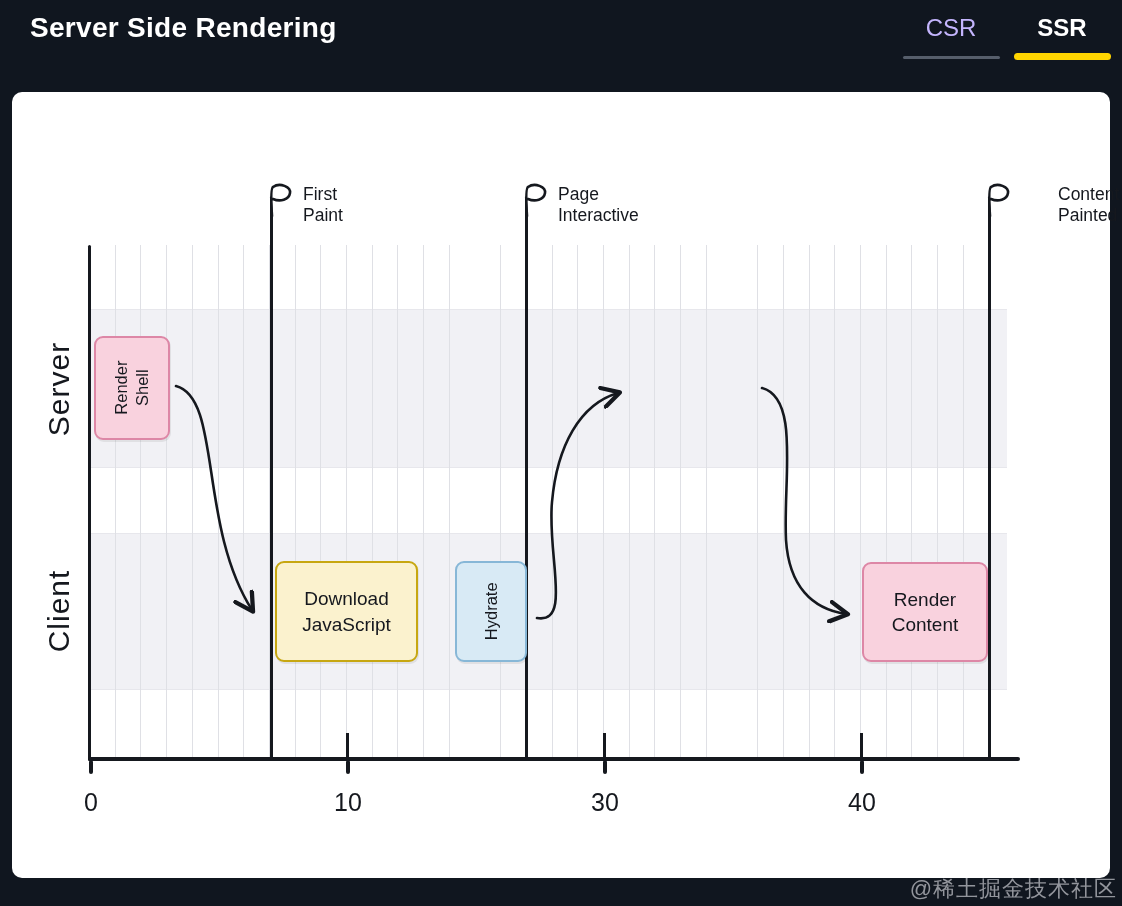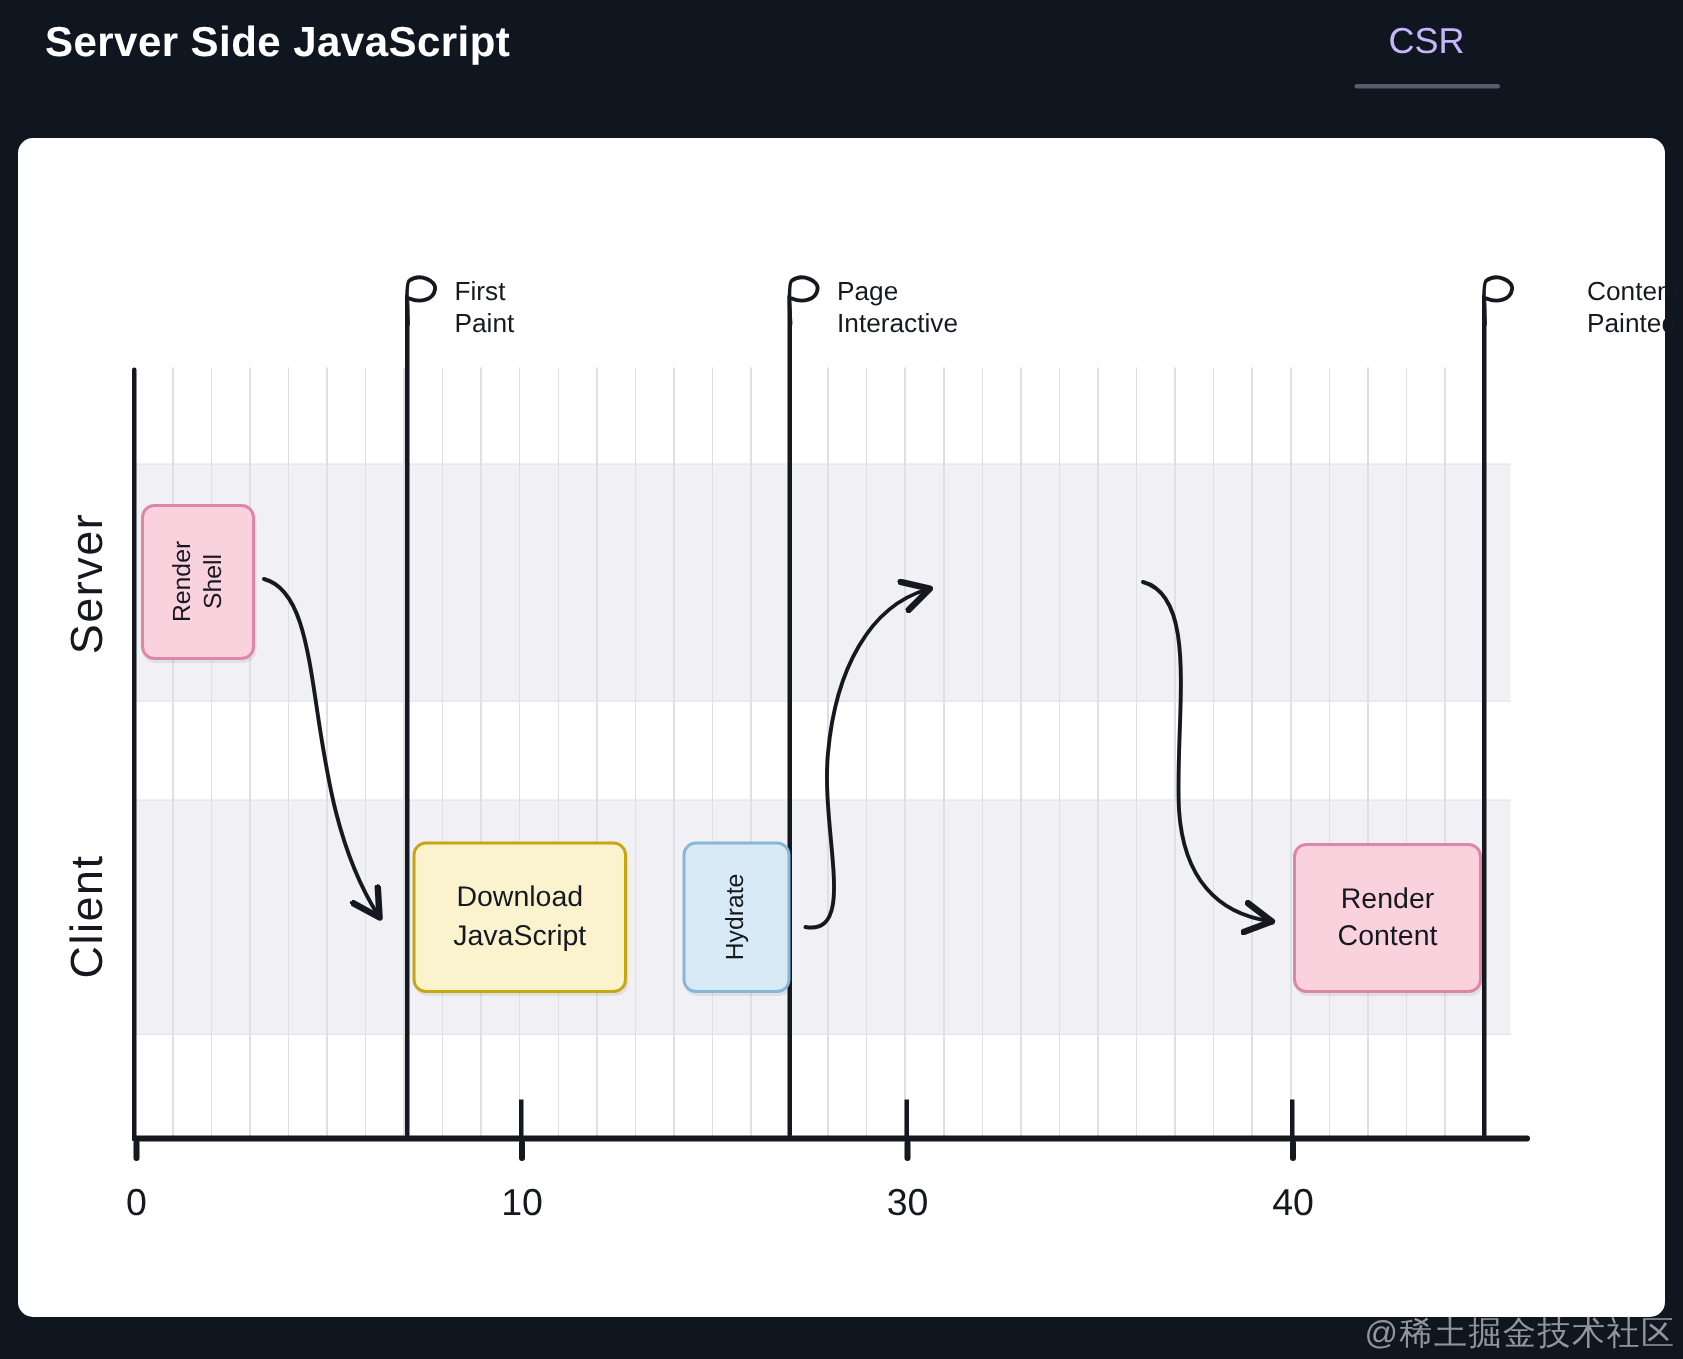--- a/index.html
+++ b/index.html
@@ -49,24 +49,28 @@
   .rot{transform:rotate(-90deg);font-size:16.5px;line-height:1.25;}
   .rot.wrap{width:72px;}
   .rot.nowrap{white-space:nowrap;}
   
   .watermark{position:absolute;right:5px;top:874px;font-size:22px;color:#9ea0a7;opacity:.92;letter-spacing:1px;}
 </style>
 </head>
 <body>
 
 <div class="header">
-  <div class="title">Server Side JavaScript</div>
+  <div class="title">Server Side Rendering</div>
 
   <div class="tab tab-csr">
     <span class="tab-label">CSR</span>
+    <span class="tab-underline"></span>
+  </div>
+  <div class="tab tab-ssr active">
+    <span class="tab-label">SSR</span>
     <span class="tab-underline"></span>
   </div>
 </div>
 
 <div class="card"></div>
 
 <div class="layer">
 
   <div class="band band-server"></div>
   <div class="band band-client"></div>

